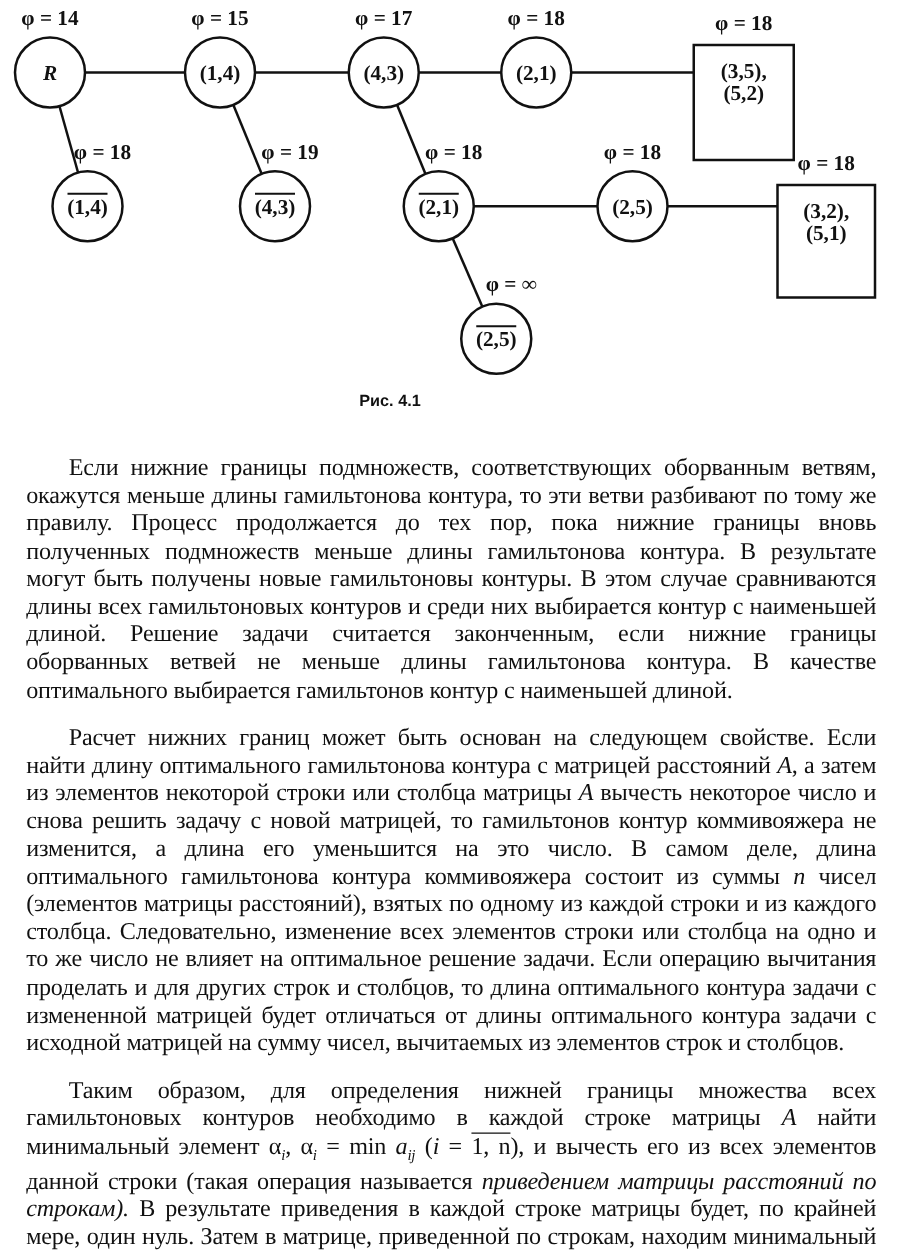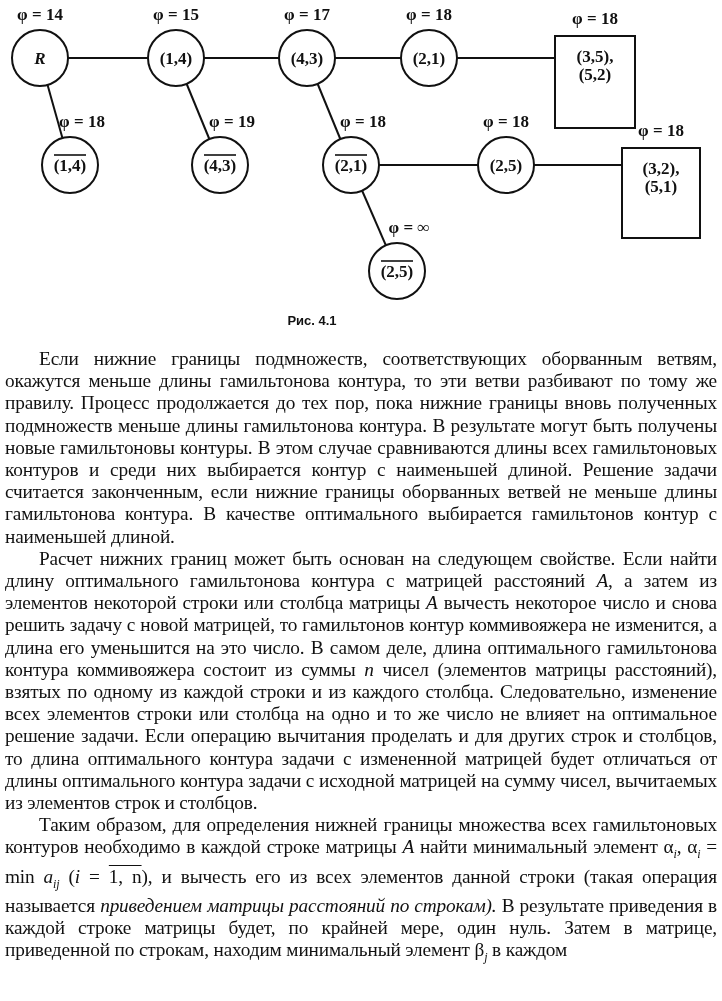--- a/index.html
+++ b/index.html
@@ -16,21 +16,21 @@
     .overline { stroke: #111; stroke-width: 1.6; }
     .caption {
       position: absolute; top: 313px; left: 0; width: 624px; text-align: center;
       font-family: "Liberation Sans", sans-serif; font-size: 13px; font-weight: bold;
     }
     .text-body {
       position: absolute; top: 348px; left: 5px; width: 712px;
       font-size: 19.3px; line-height: 22.2px; text-align: justify;
       font-family: "Liberation Serif", serif; letter-spacing: -0.15px;
     }
-    .text-body p { margin: 0; text-indent: 34px; }
+    .text-body p { margin: 16px; text-indent: 34px; }
     .it { font-style: italic; }
     sub { font-size: 12px; }
   </style>
 </head>
 <body>
 
 <svg id="diagram" viewBox="0 0 722 300" xmlns="http://www.w3.org/2000/svg">
   <g id="edges-layer">
       <line x1="40" y1="58" x2="176" y2="58" class="edge"></line>
       <line x1="176" y1="58" x2="307" y2="58" class="edge"></line>

